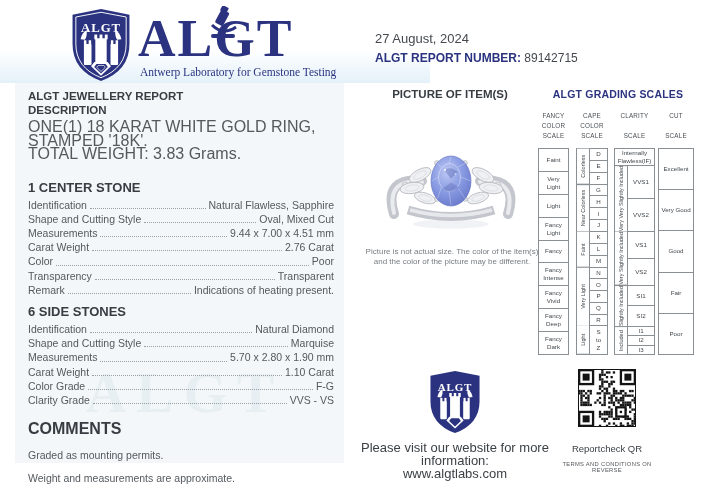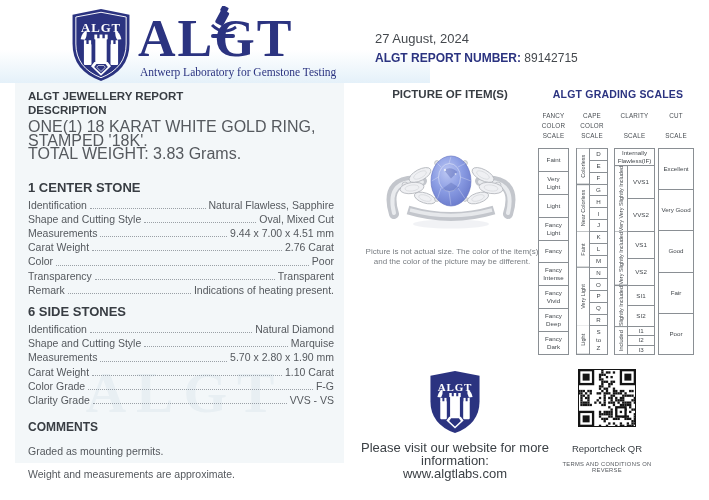--- a/index.html
+++ b/index.html
@@ -26,21 +26,21 @@
     font-family:"Liberation Serif",serif;font-weight:bold;font-size:56px;letter-spacing:10px;
     color:rgba(95,140,170,0.07);pointer-events:none;}
   .rpt-title,.rpt-desc-h{font-size:11.5px;font-weight:bold;color:#383d43;line-height:14px;}
   .desc-line{font-size:16px;line-height:13.5px;color:#55595e;}
   .desc-line.first{margin-top:3px;}
   .stone-h{font-size:13px;font-weight:bold;color:#383d43;line-height:16px;margin-top:19px;}
   .rows{margin-top:2px;}
   .row{display:flex;align-items:flex-end;font-size:10.5px;line-height:14.2px;color:#55595e;}
   .row .lbl,.row .val{white-space:nowrap;}
   .row .dots{flex:1;border-bottom:1px dotted #9aa0a6;margin:0 3px 3px 3px;height:10px;}
-  .comments-h{font-size:12px;font-weight:bold;color:#383d43;margin-top:13px;}
+  .comments-h{font-size:16px;font-weight:bold;color:#383d43;margin-top:13px;}
   .comment-line{font-size:10.5px;color:#55595e;margin-top:11px;}
 
   
   .pic-h{left:355px;top:88px;width:190px;text-align:center;
     font-size:11.5px;font-weight:bold;color:#383d43;}
   .ring-box{left:384px;top:126px;width:135px;height:108px;}
   .pic-note{left:352px;top:247px;width:200px;text-align:center;
     font-size:8px;line-height:10px;color:#787d82;}
 
   

